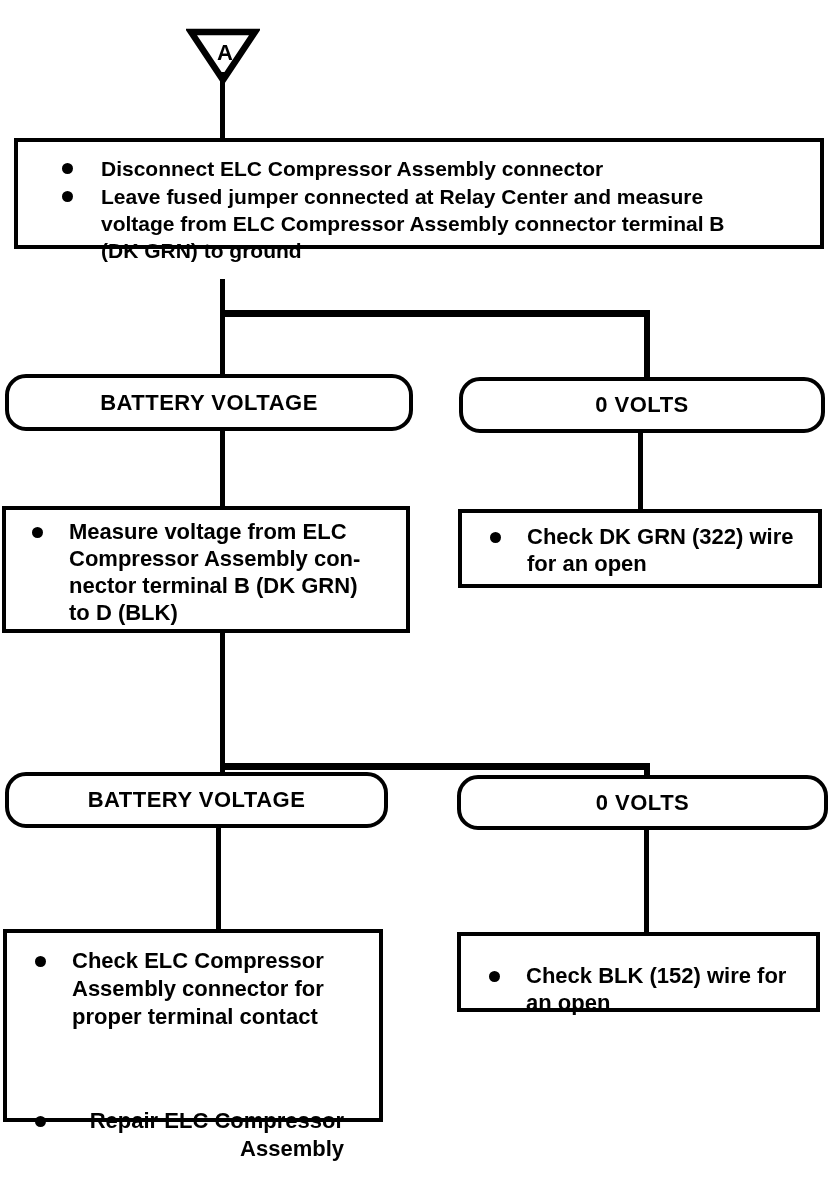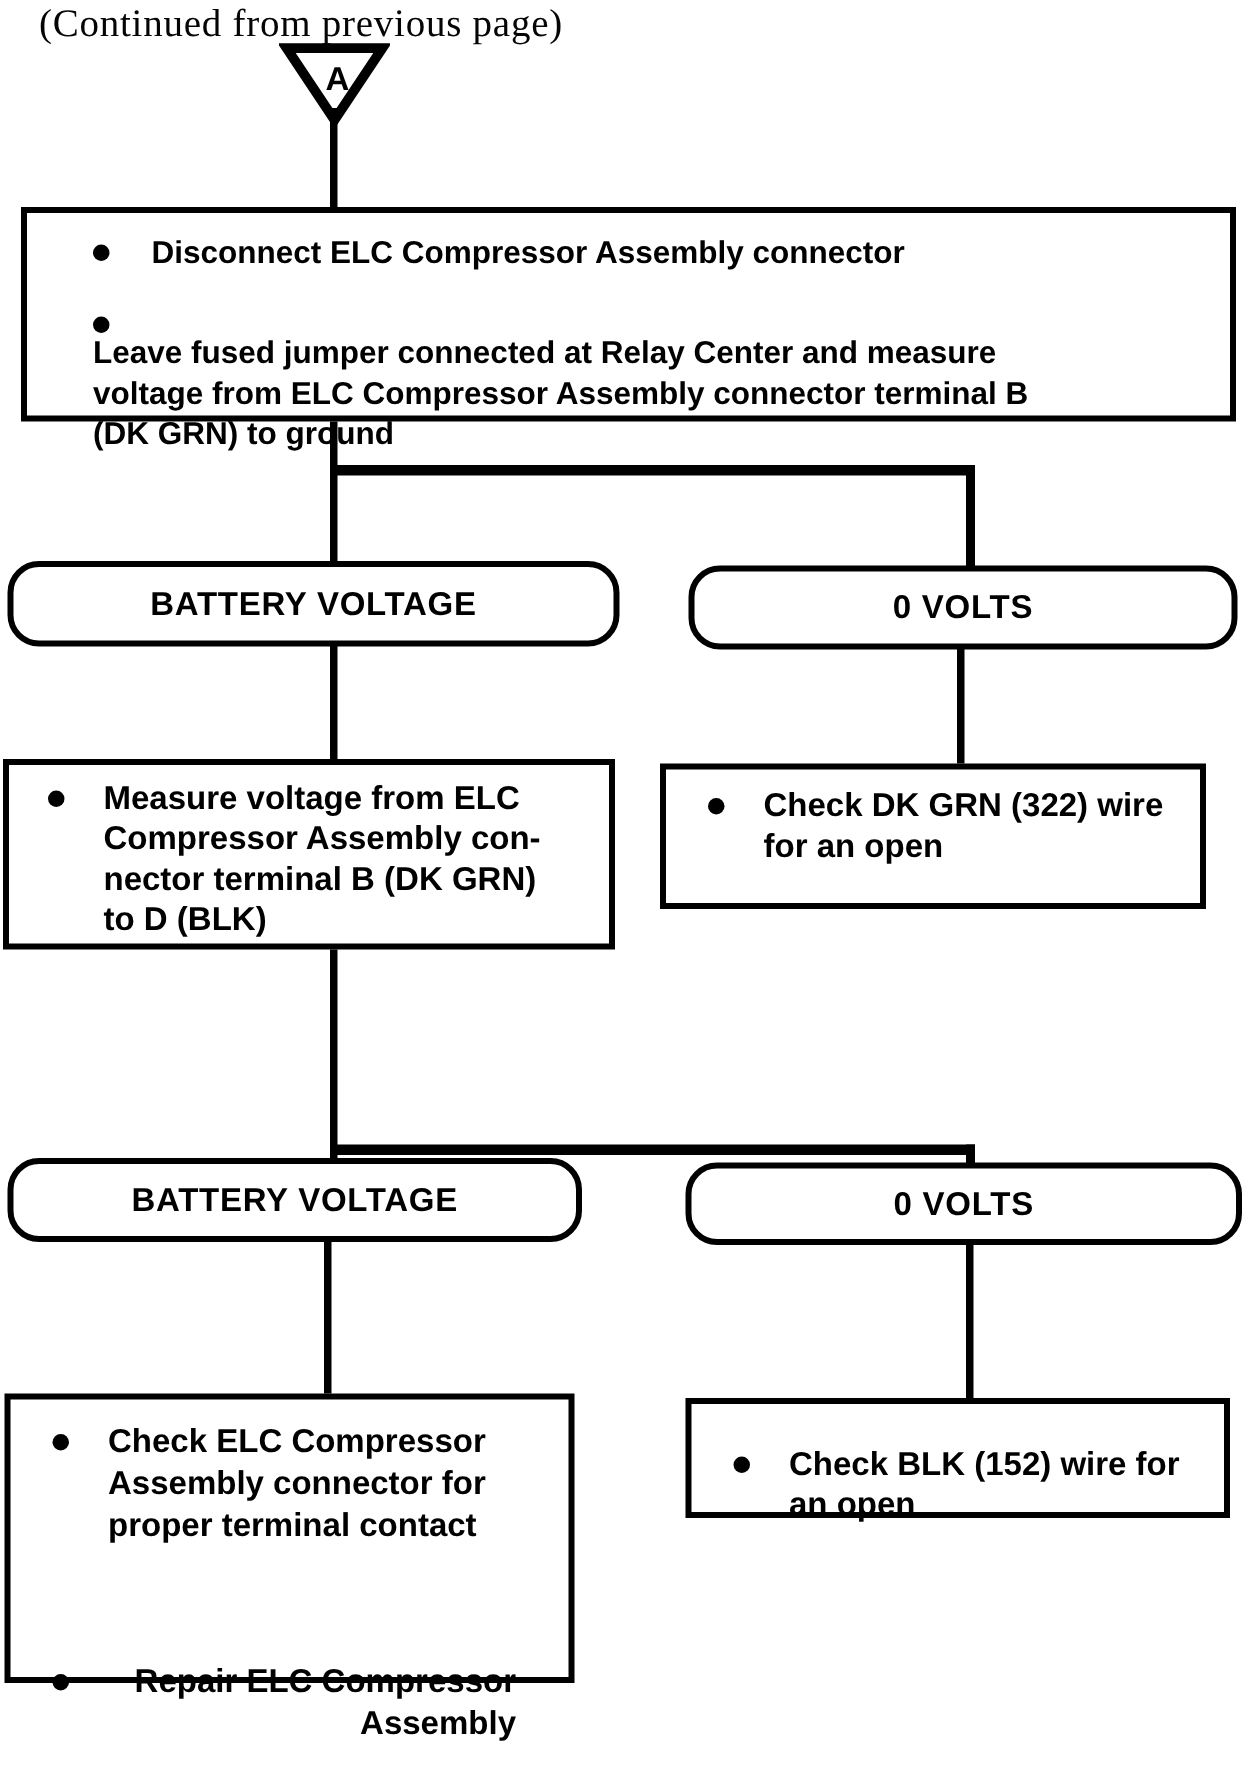--- a/index.html
+++ b/index.html
@@ -31,59 +31,58 @@
   .row{display:flex;align-items:flex-start;}
   .dot{
     flex:0 0 auto;width:11px;height:11px;border-radius:50%;
     background:#000;margin-top:8px;
   }
   .btxt{font-weight:bold;}
   
   .step1{padding:13px 0 0 44px;}
   .step1 .dot{margin-right:28px;}
   .step1 .btxt{font-size:21px;line-height:27px;max-width:640px;}
-  .step1 .row + .row{margin-top:21px;flex-direction:column;}
+  .step1 .row + .row{margin-top:1px;}
   
   .action{font-size:22px;line-height:28px;}
   .action .dot{margin-right:26px;margin-top:9px;}
   .measure{padding:8px 12px 0 26px;}
   .measure .btxt{font-size:22px;line-height:27px;max-width:300px;}
   .dkgrn{padding:10px 0 0 28px;}
   .dkgrn .btxt{font-size:22px;line-height:27px;max-width:280px;}
   .checkelc{padding:14px 0 0 28px;}
   .checkelc .btxt{font-size:22px;line-height:28px;max-width:272px;}
   .checkelc .row + .row{margin-top:76px;text-align:right;}
   .checkblk{padding:26px 0 0 28px;}
   .checkblk .btxt{font-size:22px;line-height:27px;max-width:288px;}
 </style>
 </head>
 <body>
 
 <div class="canvas">
 
-  <div class="continued">(Continued from previous page)</div>
 
   <svg class="tri" viewBox="0 0 74 58">
     <polygon points="5,5 69,5 37,53"></polygon>
     <text x="39" y="33">A</text>
   </svg>
 
   <div class="line" style="left:220px;top:72px;width:5px;height:68px;"></div>
   <div class="line" style="left:220px;top:279px;width:5px;height:98px;"></div>
   <div class="line" style="left:220px;top:310px;width:430px;height:7px;"></div>
   <div class="line" style="left:644px;top:310px;width:6px;height:70px;"></div>
   <div class="line" style="left:220px;top:429px;width:5px;height:80px;"></div>
   <div class="line" style="left:638px;top:431px;width:5px;height:82px;"></div>
   <div class="line" style="left:220px;top:631px;width:5px;height:143px;"></div>
   <div class="line" style="left:220px;top:763px;width:430px;height:7px;"></div>
   <div class="line" style="left:644px;top:763px;width:6px;height:15px;"></div>
   <div class="line" style="left:216px;top:826px;width:5px;height:105px;"></div>
   <div class="line" style="left:644px;top:828px;width:5px;height:107px;"></div>
 
-  <div class="fbox step1" style="left:14px;top:138px;width:810px;height:143px;">
+  <div class="fbox step1" style="left:14px;top:138px;width:810px;height:111px;">
     <div class="row">
       <span class="dot"></span>
       <div class="btxt">Disconnect ELC Compressor Assembly connector</div>
     </div>
     <div class="row">
       <span class="dot"></span>
       <div class="btxt">Leave fused jumper connected at Relay Center and measure voltage from ELC Compressor Assembly connector terminal B (DK GRN) to ground</div>
     </div>
   </div>
 
@@ -93,21 +92,21 @@
   <div class="fbox result" style="left:459px;top:377px;width:366px;height:56px;">
     <span>0 VOLTS</span>
   </div>
 
   <div class="fbox action measure" style="left:2px;top:506px;width:408px;height:127px;">
     <div class="row">
       <span class="dot"></span>
       <div class="btxt">Measure voltage from ELC Compressor Assembly con-nector terminal B (DK GRN) to D (BLK)</div>
     </div>
   </div>
-  <div class="fbox action dkgrn" style="left:440px;top:509px;width:364px;height:97px;">
+  <div class="fbox action dkgrn" style="left:458px;top:509px;width:364px;height:79px;">
     <div class="row">
       <span class="dot"></span>
       <div class="btxt">Check DK GRN (322) wire for an open</div>
     </div>
   </div>
 
   <div class="fbox result" style="left:5px;top:772px;width:383px;height:56px;">
     <span>BATTERY VOLTAGE</span>
   </div>
   <div class="fbox result" style="left:457px;top:775px;width:371px;height:55px;">

